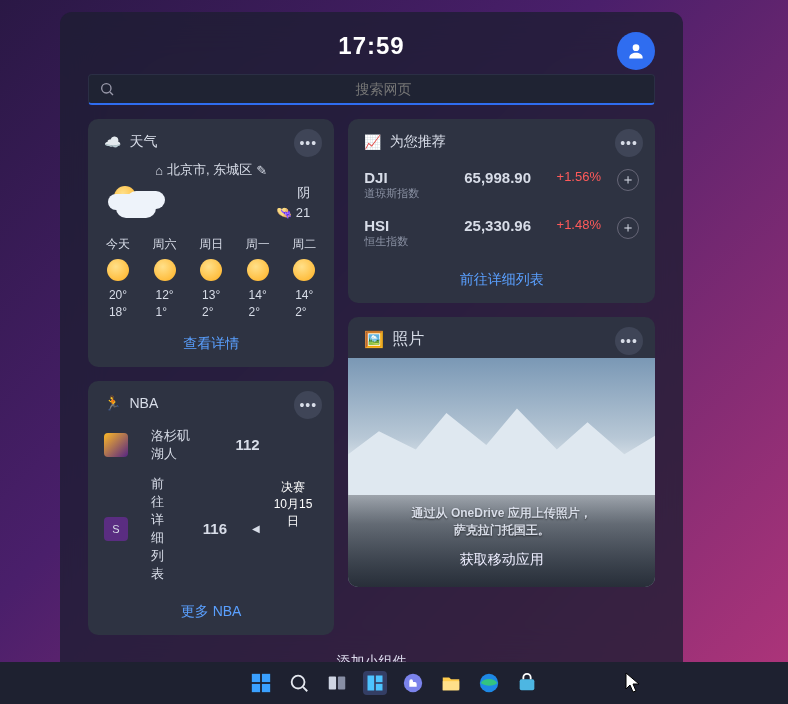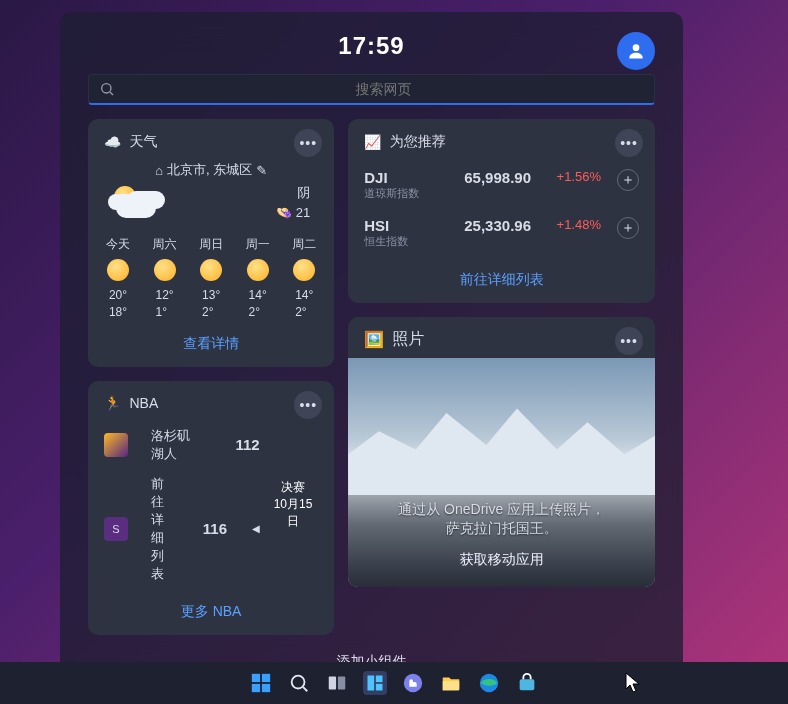--- a/index.html
+++ b/index.html
@@ -93,21 +93,21 @@
   }
   .photo-bg::before{
     content:""; position:absolute; left:0; right:0; bottom:0; height:55%;
     background: linear-gradient(180deg, rgba(20,25,35,0) 0%, rgba(20,25,35,0.55) 50%, rgba(20,25,35,0.85) 100%);
   }
   .mtn {
     position:absolute; bottom:40%; left:0; right:0; height:40%;
     background: #dfe8f0;
     clip-path: polygon(0% 100%, 0% 55%, 10% 30%, 22% 50%, 32% 10%, 45% 45%, 55% 5%, 68% 50%, 78% 20%, 90% 55%, 100% 35%, 100% 100%);
   }
-  .photo-txt { position:relative; font-size:14px; font-weight:400; line-height:1.4; text-shadow:0 1px 2px rgba(0,0,0,.6);}
+  .photo-txt { position:relative; font-size:12px; font-weight:700; line-height:1.4; text-shadow:0 1px 2px rgba(0,0,0,.6);}
   .photo-link { position:relative; margin-top:12px; font-size:14px; color:#eef; cursor:pointer;}
   .add-widget { text-align:center; font-size:14px; color:#dde; padding: 4px 0; cursor:pointer;}
   
   .cloud {
     width: 46px; height: 30px; position: relative;
   }
   .cloud::before{
     content:""; position:absolute; width:22px;height:22px;border-radius:50%;
     background: radial-gradient(circle at 40% 35%, #ffe08a, #ffb020);
     top:-2px; left:2px;

